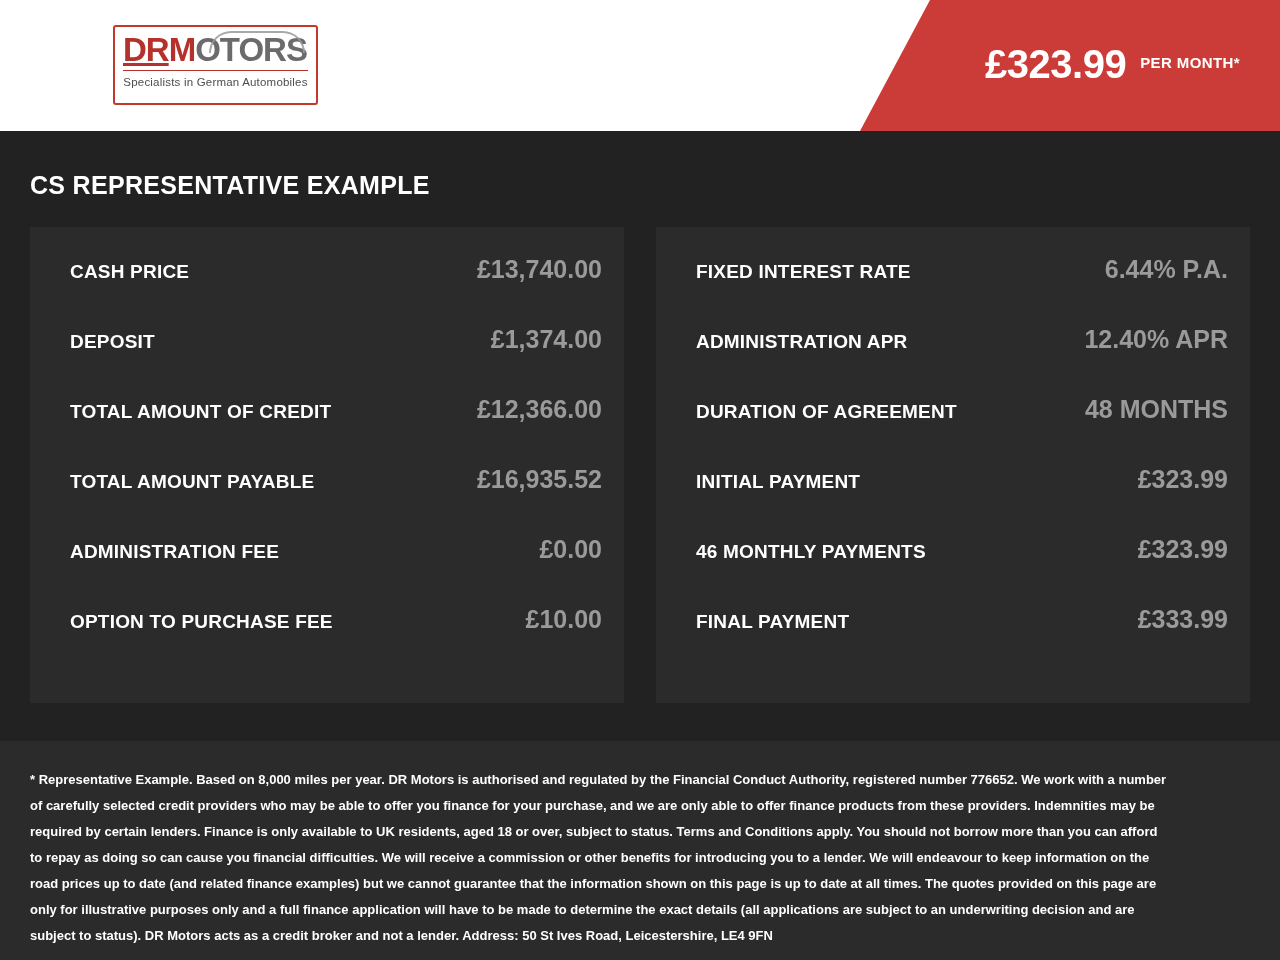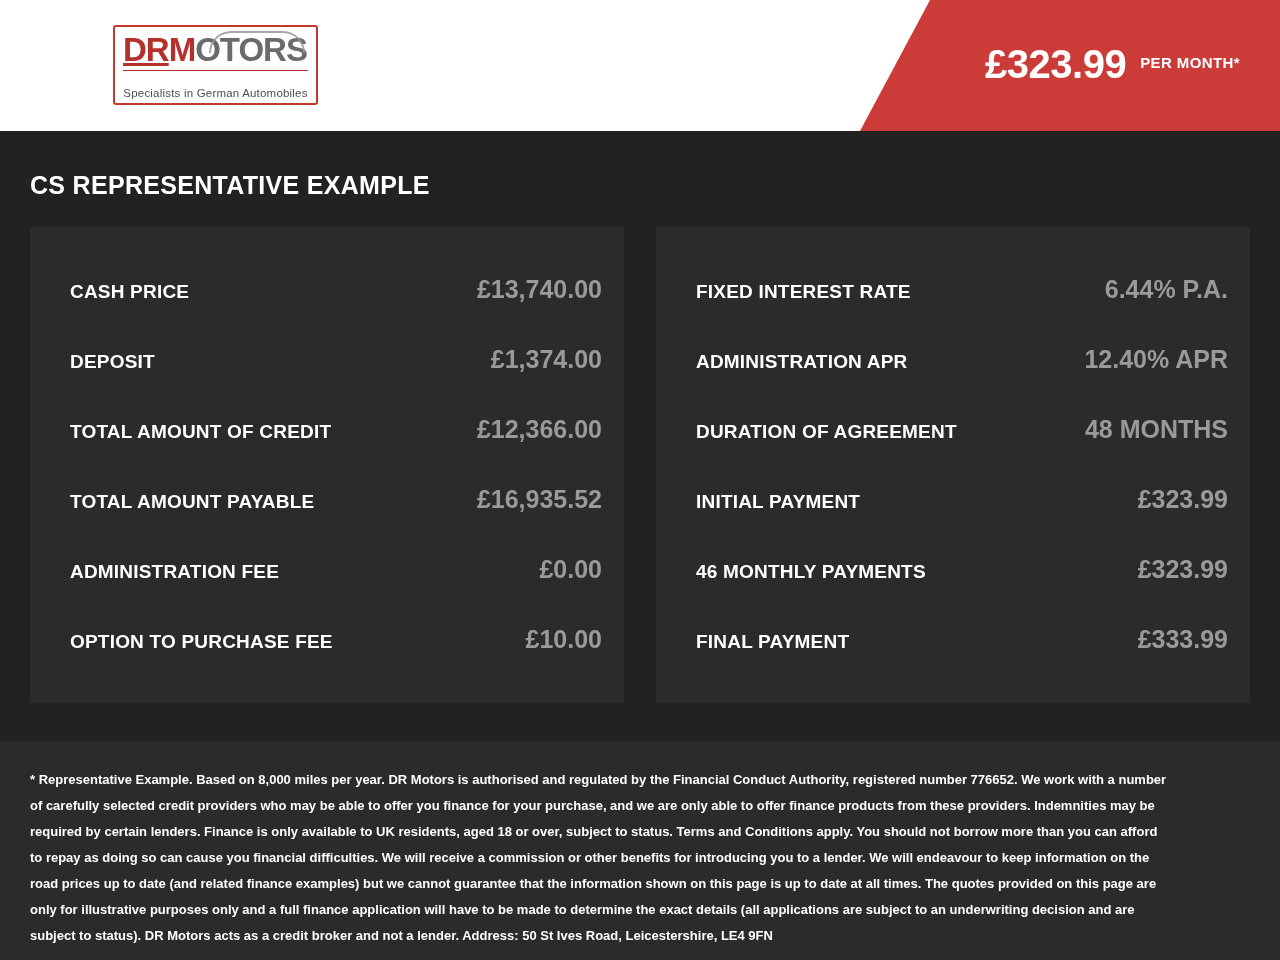--- a/index.html
+++ b/index.html
@@ -93,21 +93,21 @@
     border-radius: 48px 48px 0 0;
     opacity: 0.85;
   }
   .logo-rule {
     margin-top: 4px;
     height: 1px;
     background: #b5322c;
     width: 100%;
   }
   .logo-sub {
-    margin-top: 16px;
+    margin-top: 5px;
     font-size: 11.5px;
     color: #4d4d4d;
     letter-spacing: 0.2px;
     text-align: center;
   }
 
   
   .body-area {
     position: relative;
     width: 1280px;
@@ -145,21 +145,20 @@
     font-weight: bold;
     letter-spacing: 0.2px;
     white-space: nowrap;
   }
   .row-value {
     color: #9a9a9a;
     font-size: 25px;
     font-weight: bold;
     letter-spacing: 0px;
     white-space: nowrap;
-    margin-top: 20px;
   }
 
   
   .disclaimer-wrap {
     margin-top: 38px;
     background: #2b2b2b;
     padding: 26px 110px 30px 30px;
   }
   .disclaimer {
     color: #ffffff;

